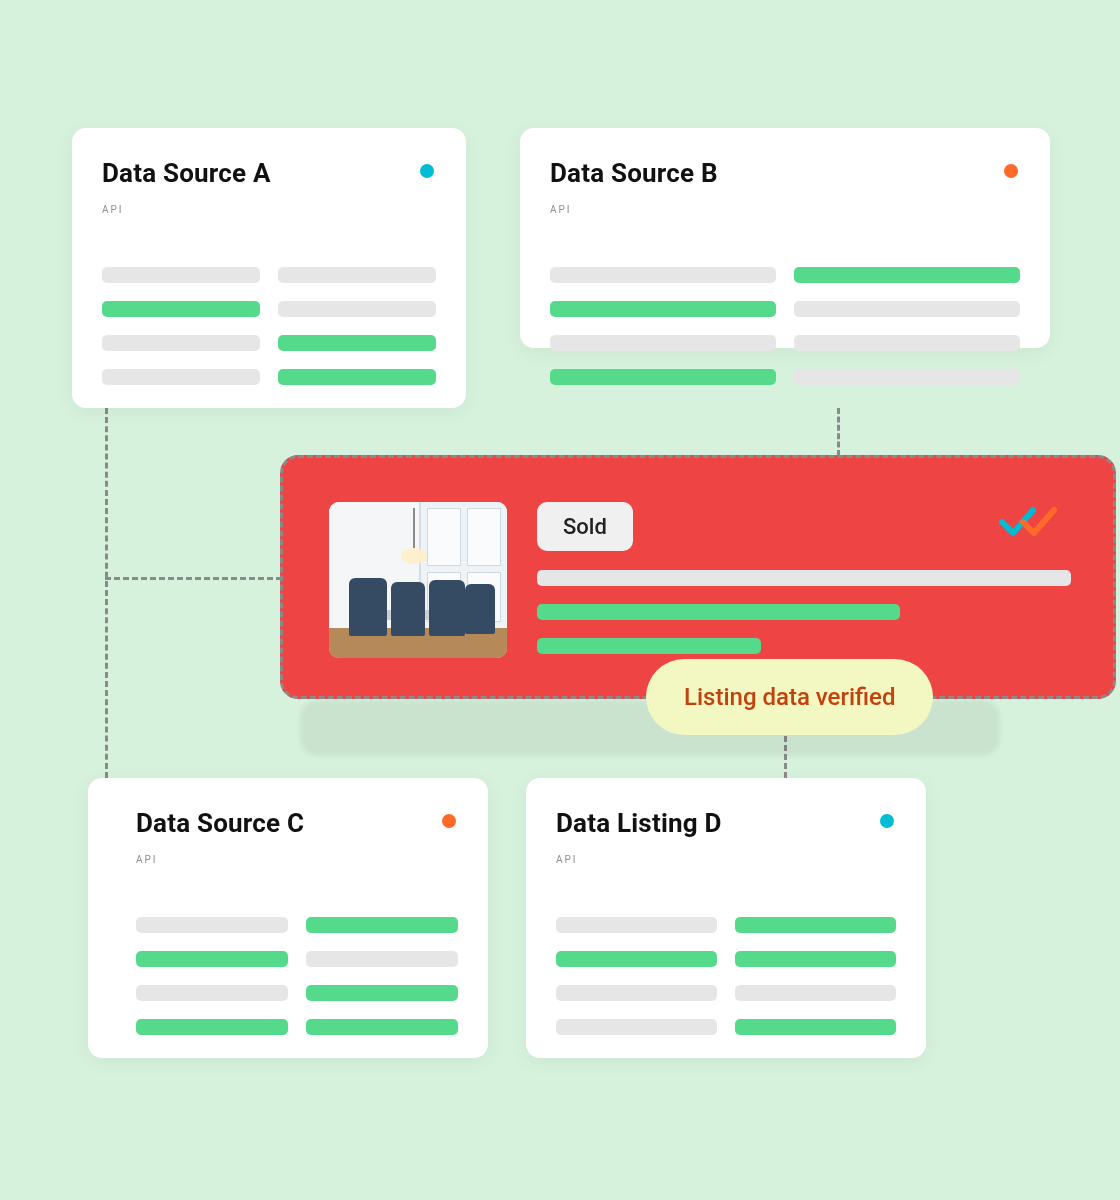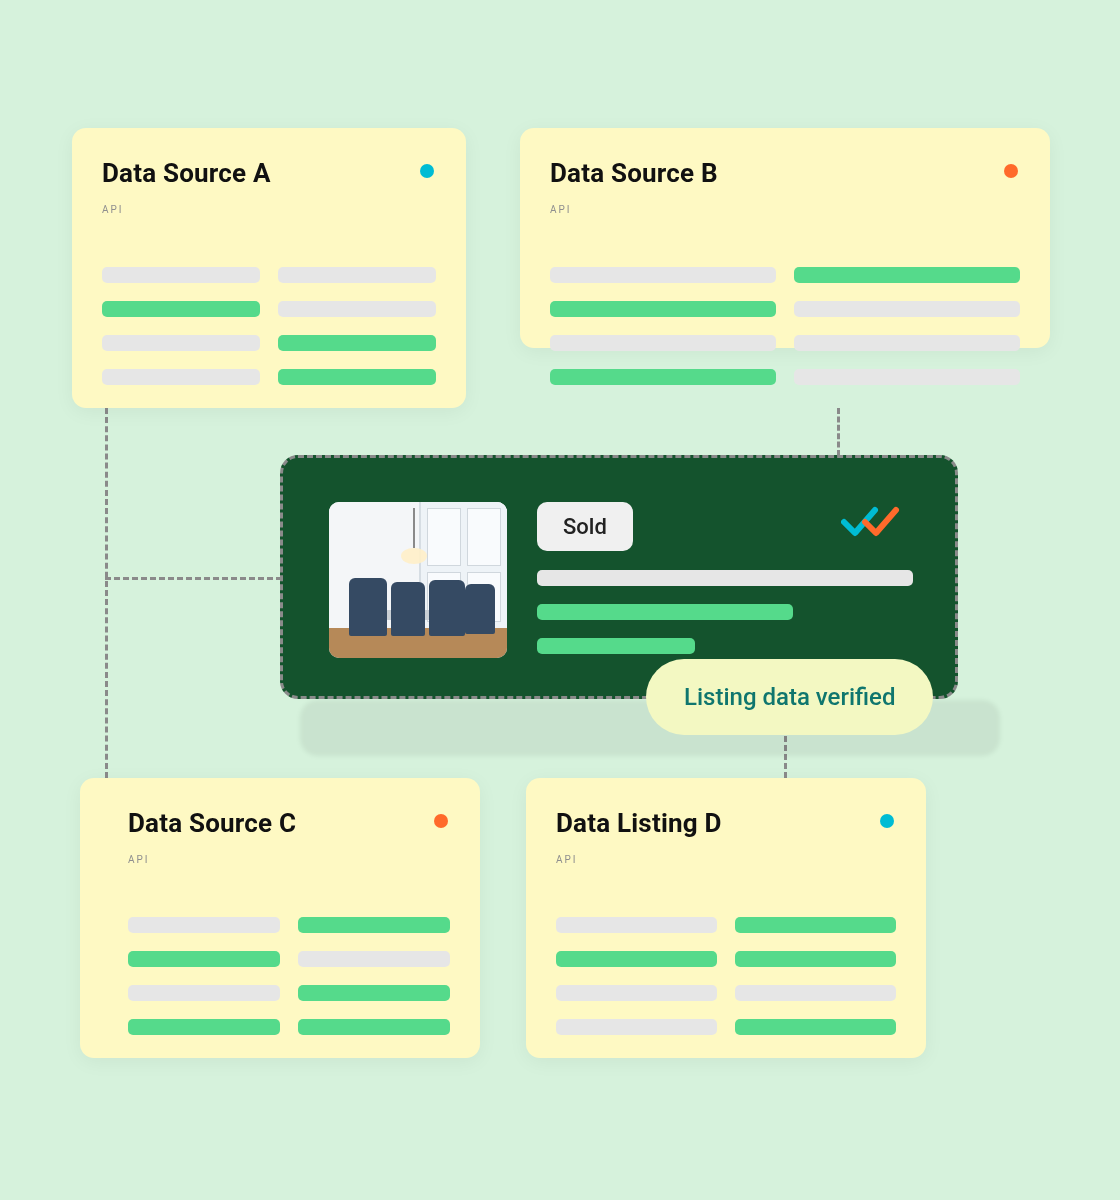--- a/index.html
+++ b/index.html
@@ -10,21 +10,21 @@
     font-family: -apple-system, BlinkMacSystemFont, "Segoe UI", Roboto, "Helvetica Neue", Arial, sans-serif;
     position: relative;
     overflow: hidden;
   }
   .canvas {
     position: absolute;
     inset: 0;
   }
   .card {
     position: absolute;
-    background: #fef9c3;
+    background: #ffffff;
     border-radius: 14px;
     box-shadow: 0 4px 20px rgba(0,0,0,0.05);
     padding: 30px 30px 28px 30px;
   }
   .card-title {
     font-size: 26px;
     font-weight: 700;
     color: #111;
     letter-spacing: 0.2px;
   }
@@ -56,23 +56,23 @@
     border-radius: 5px;
   }
   .bar.grey { background: #e6e6e6; }
   .bar.green { background: #55da8b; }
 
   
   .listing {
     position: absolute;
     left: 280px;
     top: 455px;
-    width: 678px;
+    width: 836px;
     height: 244px;
-    background: #14532d;
+    background: #ef4444;
     border: 3px dashed #8a8a8a;
     border-radius: 18px;
   }
   .listing-photo {
     position: absolute;
     left: 46px;
     top: 44px;
     width: 178px;
     height: 156px;
     border-radius: 10px;
@@ -129,21 +129,21 @@
     background: rgba(0,0,0,0.06);
     border-radius: 18px;
     filter: blur(2px);
   }
 
   .verified-pill {
     position: absolute;
     left: 646px;
     top: 659px;
     background: #f3f8c2;
-    color: #0f766e;
+    color: #c2410c;
     font-size: 24px;
     font-weight: 500;
     padding: 24px 38px;
     border-radius: 999px;
     z-index: 10;
   }
 
   
   .vline, .hline {
     position: absolute;
@@ -224,21 +224,21 @@
     </div>
     <div class="details-bars" id="detail-bars">
         <div class="dbar grey" style="width: 100%;"></div>
         <div class="dbar green" style="width: 68%;"></div>
         <div class="dbar green" style="width: 42%;"></div>
       </div>
   </div>
 
   <div class="verified-pill">Listing data verified</div>
 
-  <div class="card" style="left:80px; top:778px; width:400px; height:280px;padding-left:48px;">
+  <div class="card" style="left:88px; top:778px; width:400px; height:280px;padding-left:48px;">
     <div class="card-title">Data Source C</div>
     <div class="card-sub">API</div>
     <div class="dot orange"></div>
     <div class="bars" id="bars-c">
         <div class="bar grey"></div>
         <div class="bar green"></div>
         <div class="bar green"></div>
         <div class="bar grey"></div>
         <div class="bar grey"></div>
         <div class="bar green"></div>

